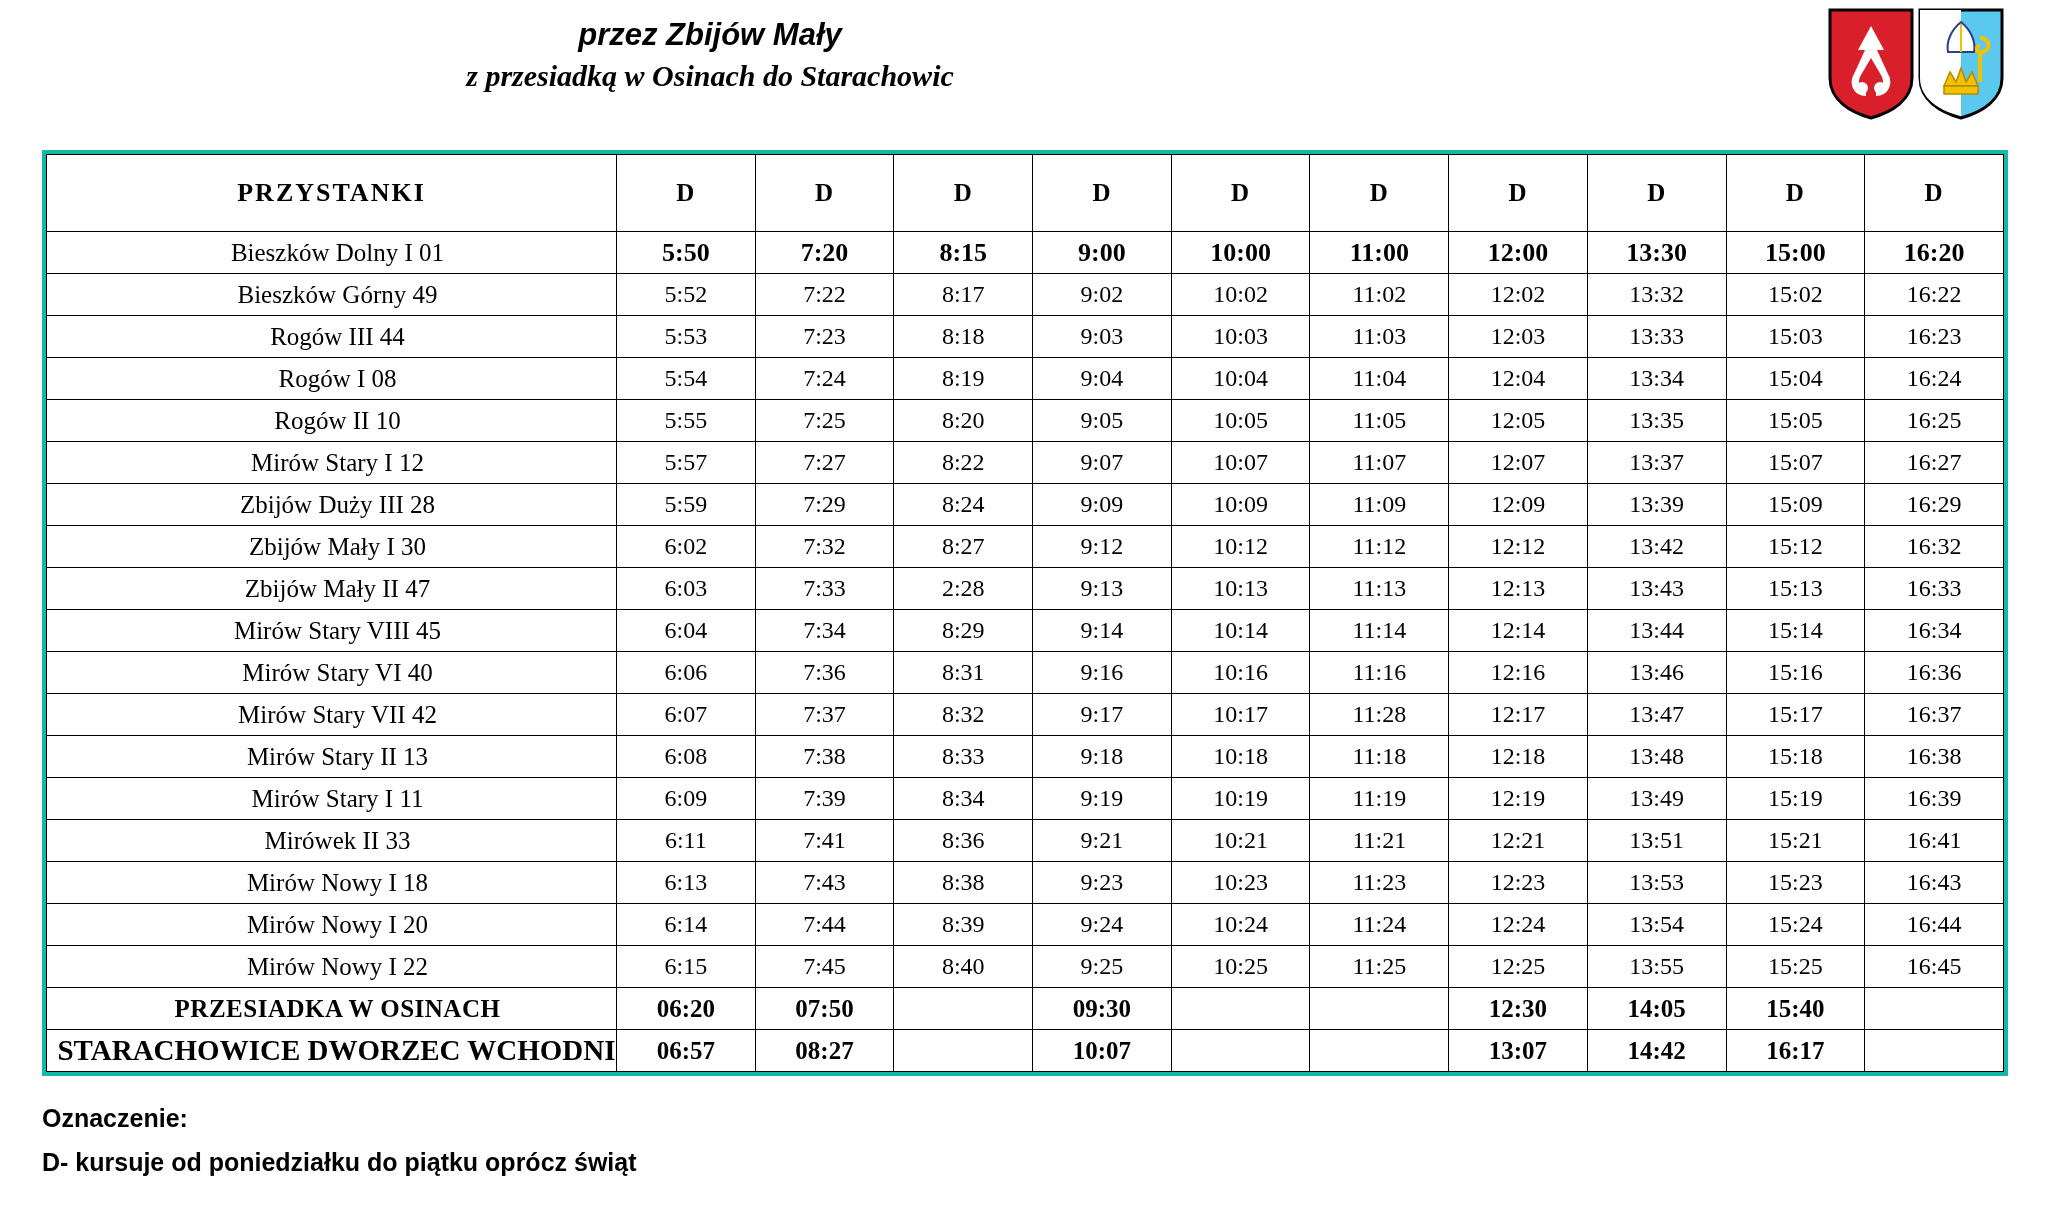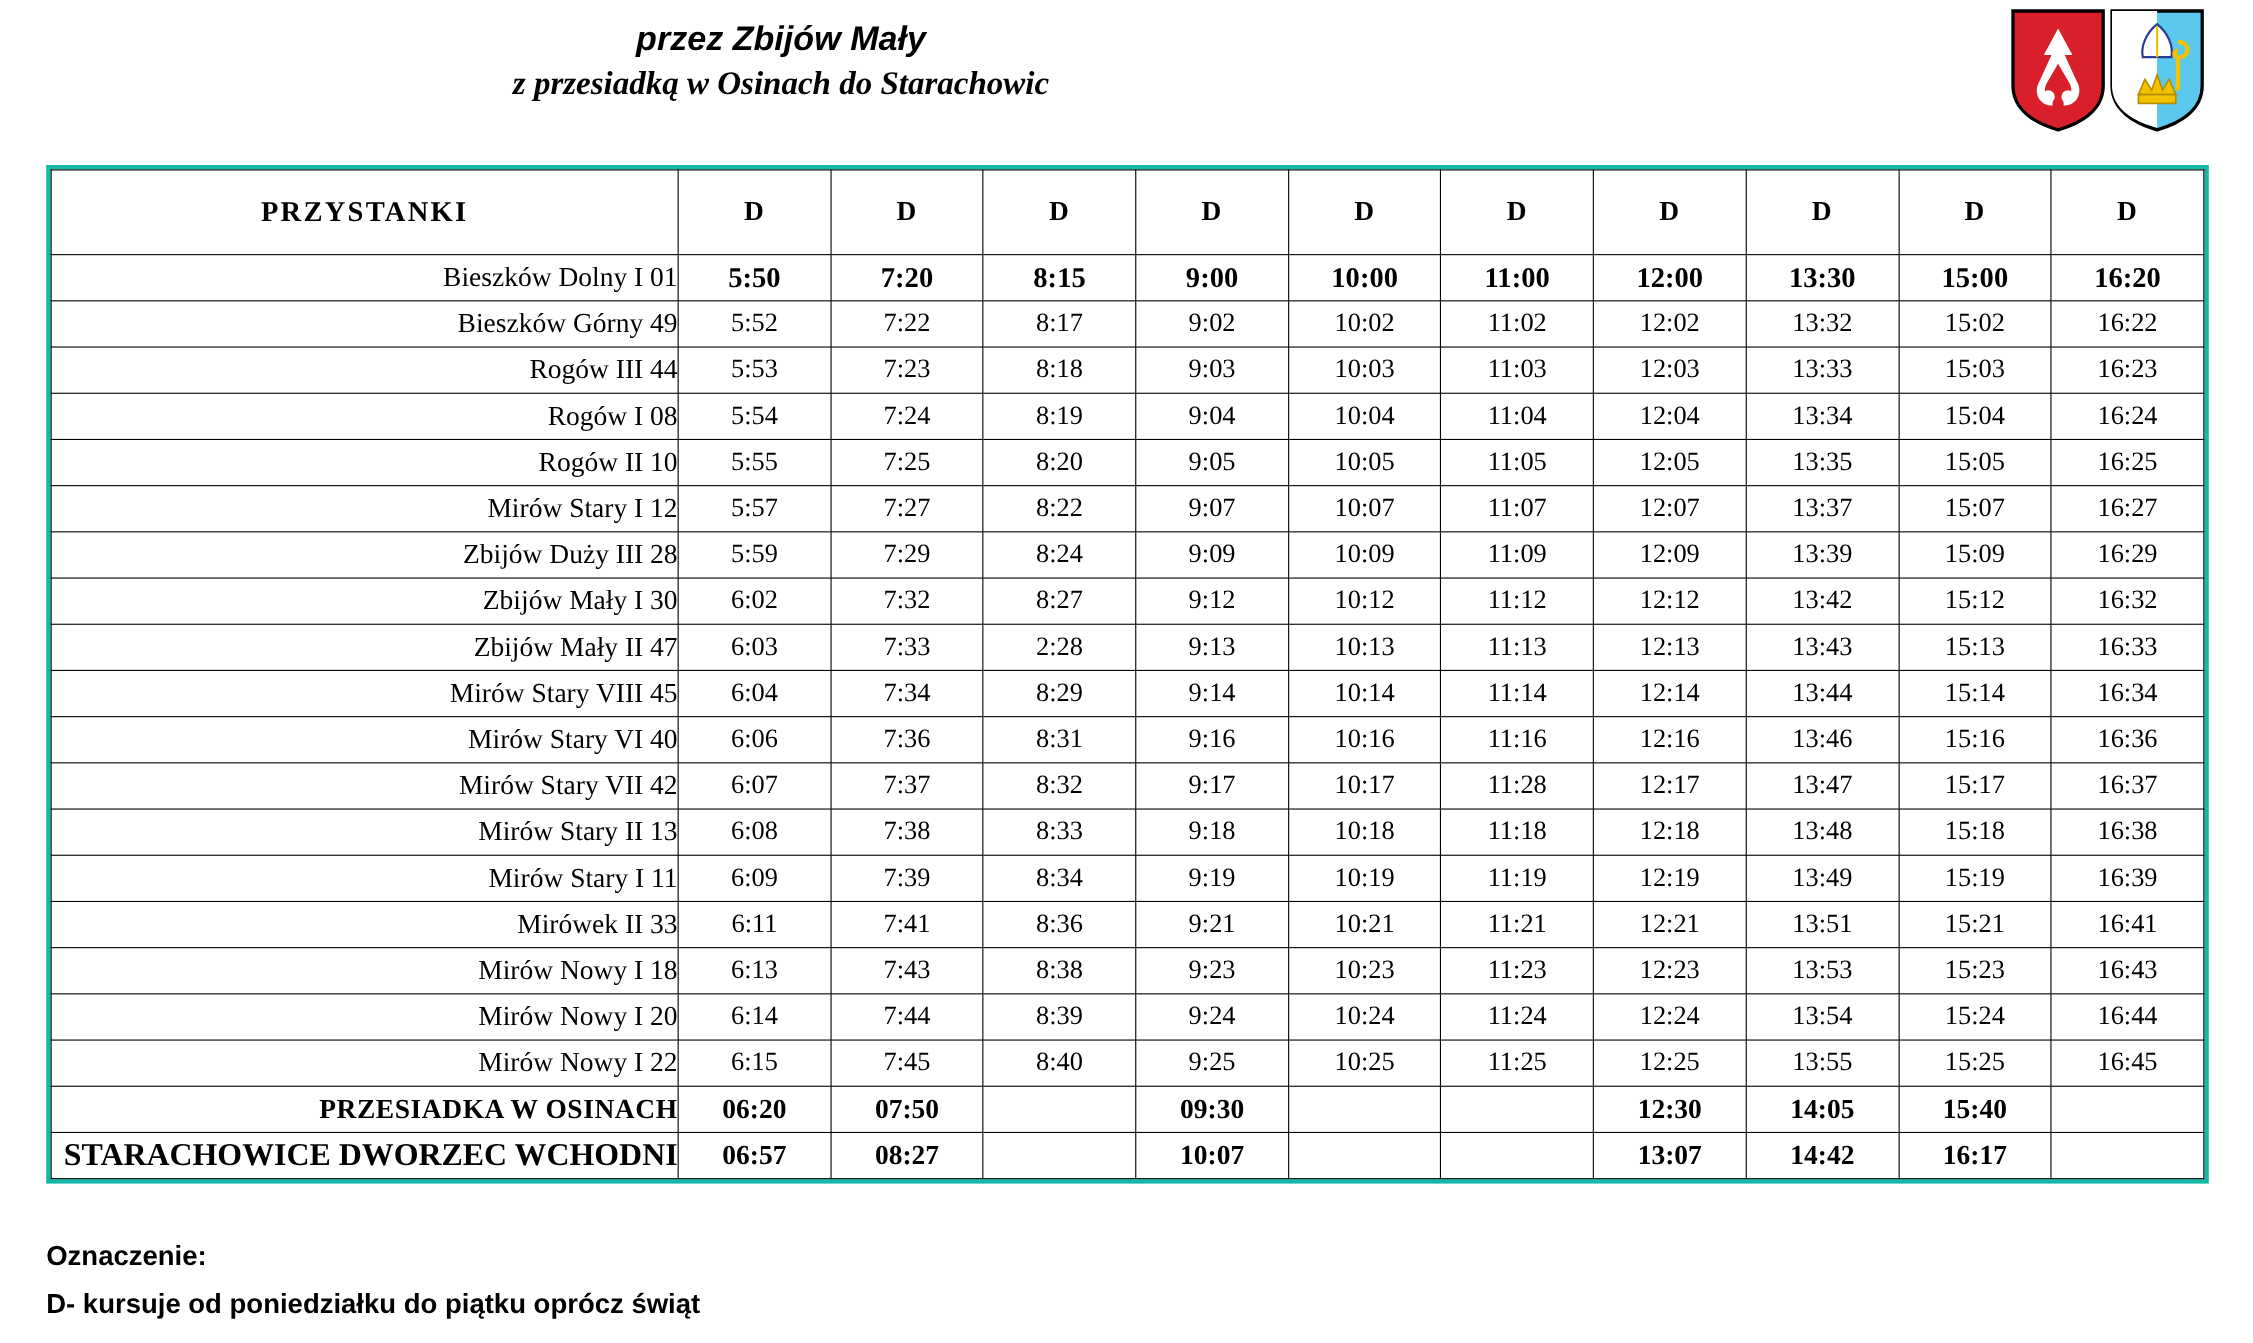--- a/index.html
+++ b/index.html
@@ -94,21 +94,21 @@
     height: 76px;
     font-weight: bold;
     font-size: 25px;
     letter-spacing: 1px;
   }
   thead th.stops-head {
     font-size: 26px;
     letter-spacing: 2px;
   }
   td.stop-name {
-    text-align: right;
+    text-align: center;
     padding-left: 12px;
     font-size: 25px;
   }
   tr.first-row td {
     font-weight: bold;
     font-size: 26px;
   }
   tr.first-row td.stop-name {
     font-weight: normal;
     font-size: 25px;
@@ -123,21 +123,21 @@
     font-size: 25px;
   }
   tr.transfer.tight td.stop-name {
     letter-spacing: 0px;
     font-size: 29px;
     padding-left: 10px;
   }
 
   
   .legend {
-    margin: 44px 0 0 42px;
+    margin: 20px 0 0 42px;
     font-family: "Liberation Sans", sans-serif;
     font-weight: bold;
     font-size: 25px;
     line-height: 44px;
   }
 </style>
 </head>
 <body>
 
 <div class="header">

